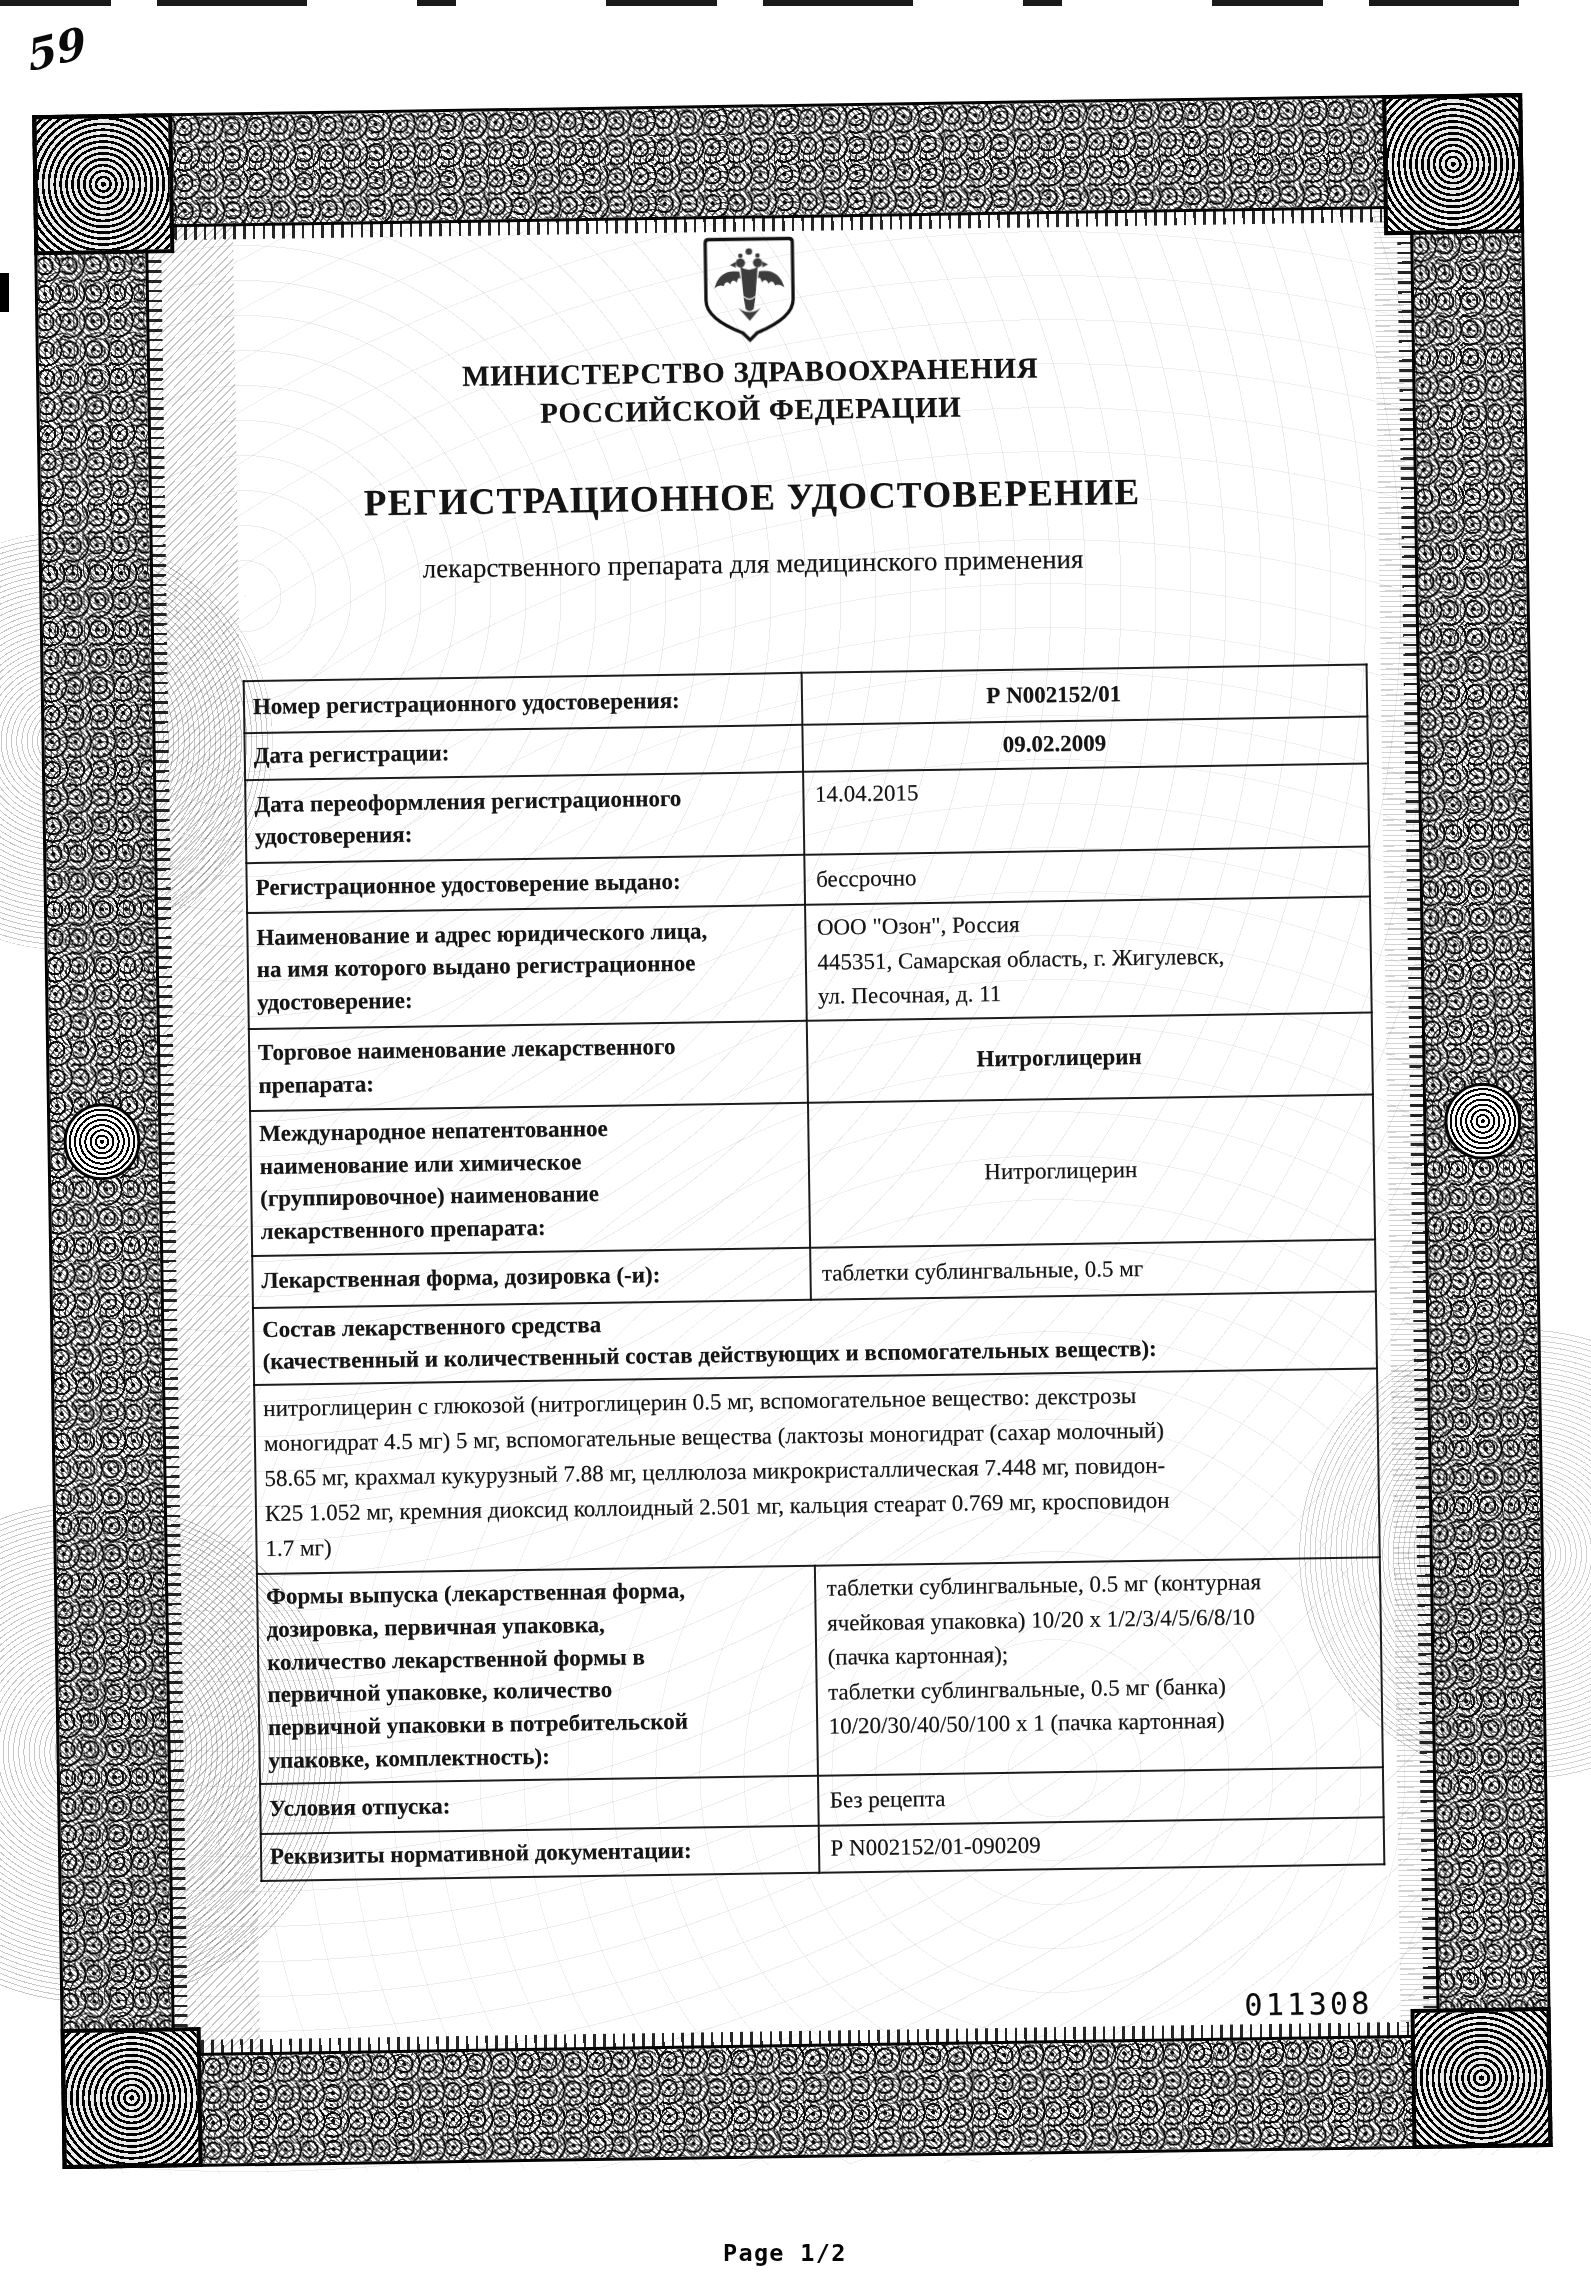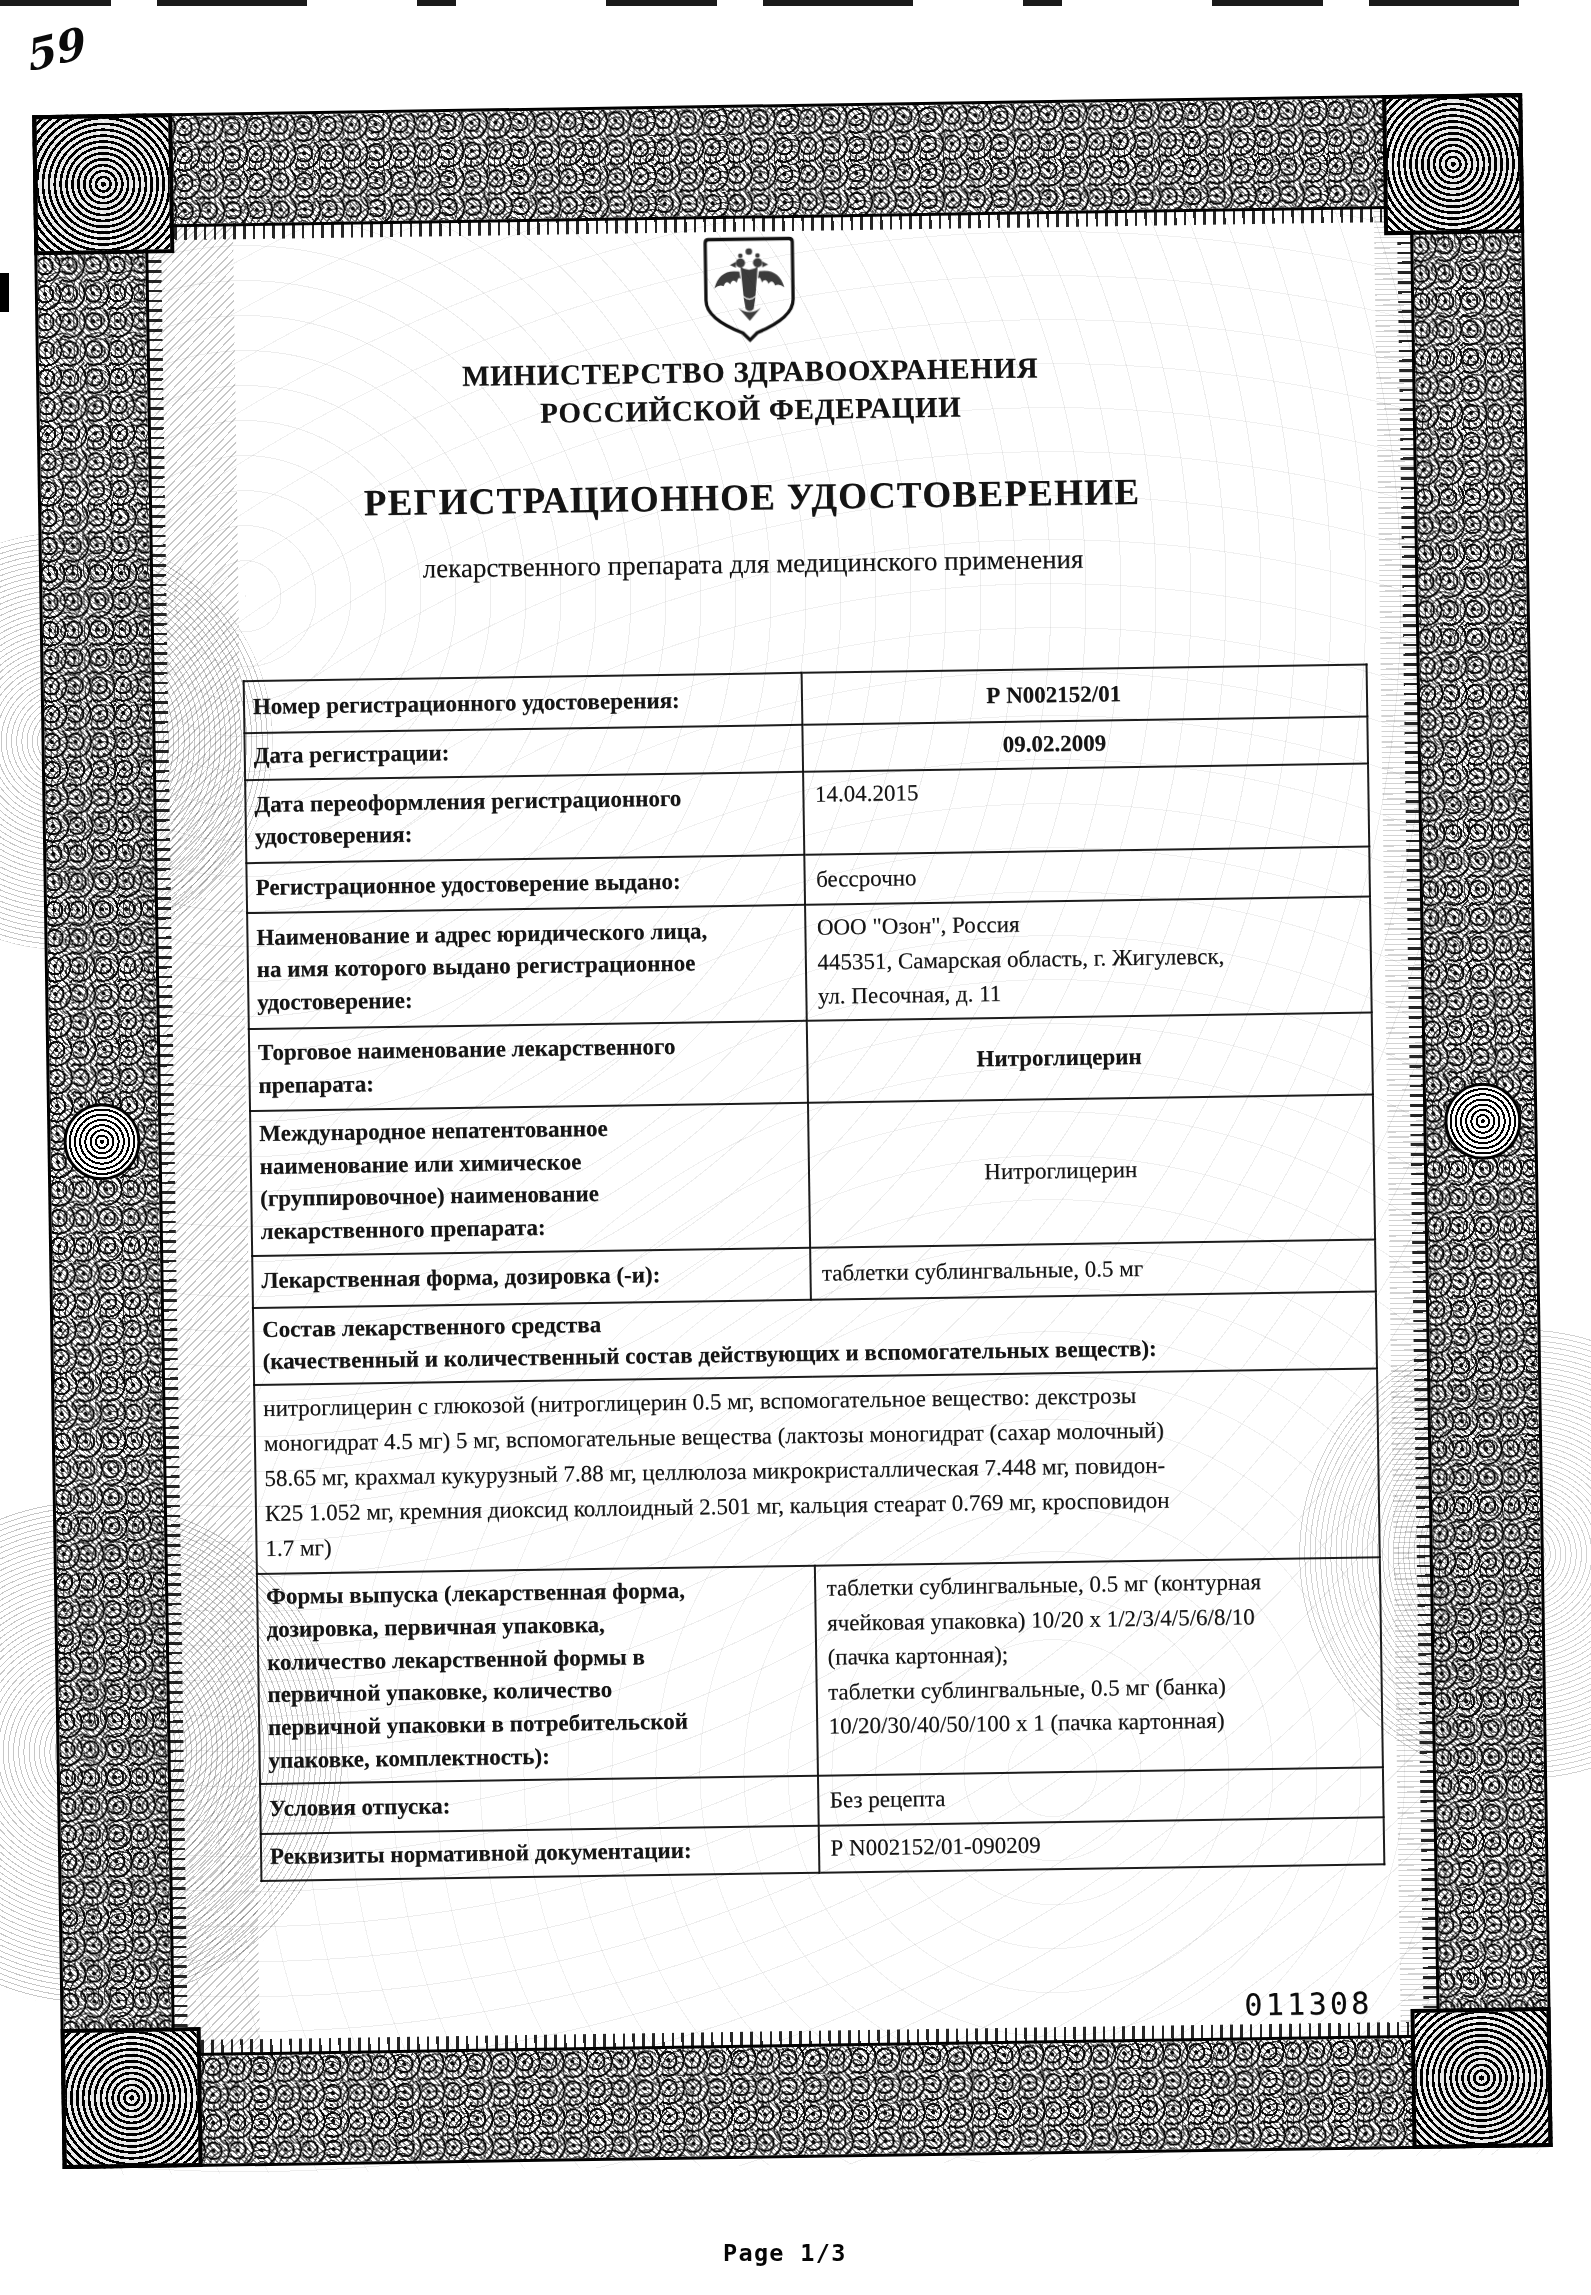--- a/index.html
+++ b/index.html
@@ -275,14 +275,14 @@
       </tr>
     </tbody>
   </table>
 
   <div class="serial doc-text">011308</div>
 </div>
 
 <div class="scan-top-edge"></div>
 <div class="scan-left-blob"></div>
 <div class="handwritten">59</div>
-<div class="page-footer">Page 1/3</div>
+<div class="page-footer">Page 1/2</div>
 
 
 </body></html>

